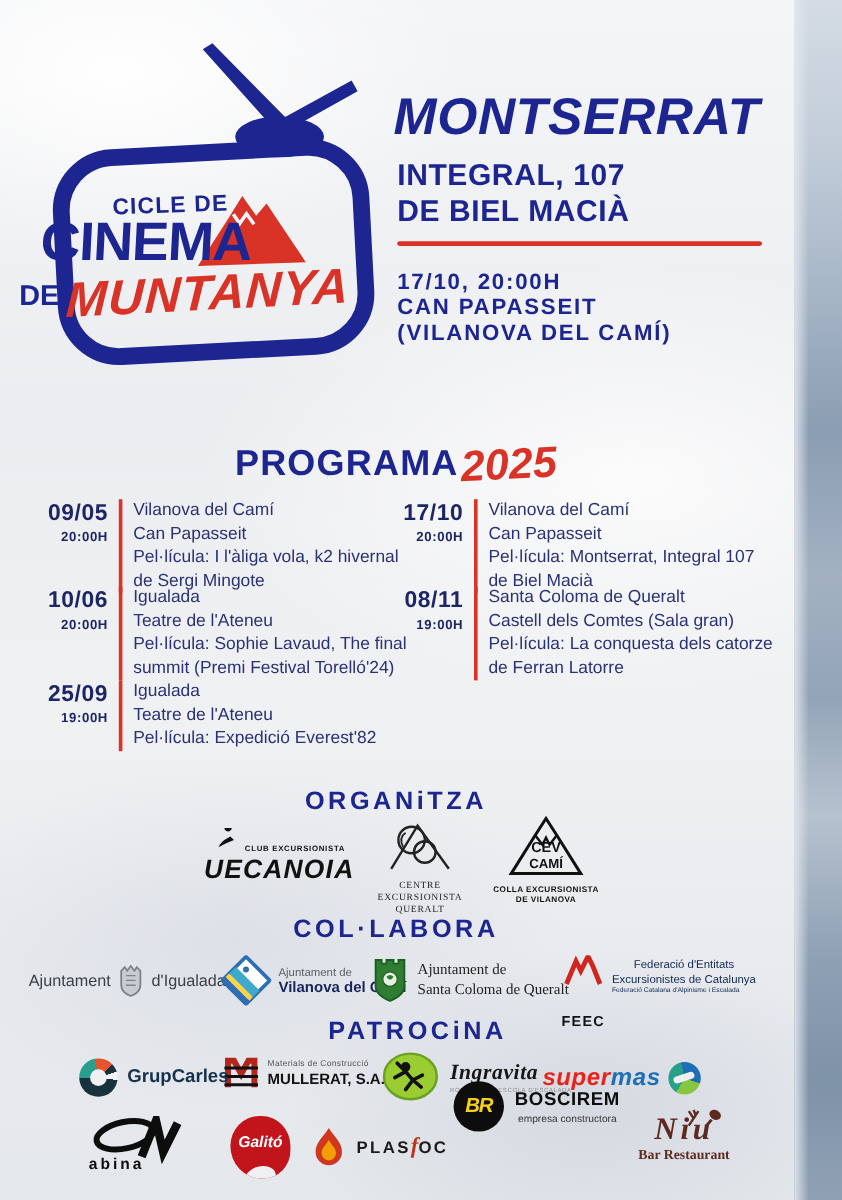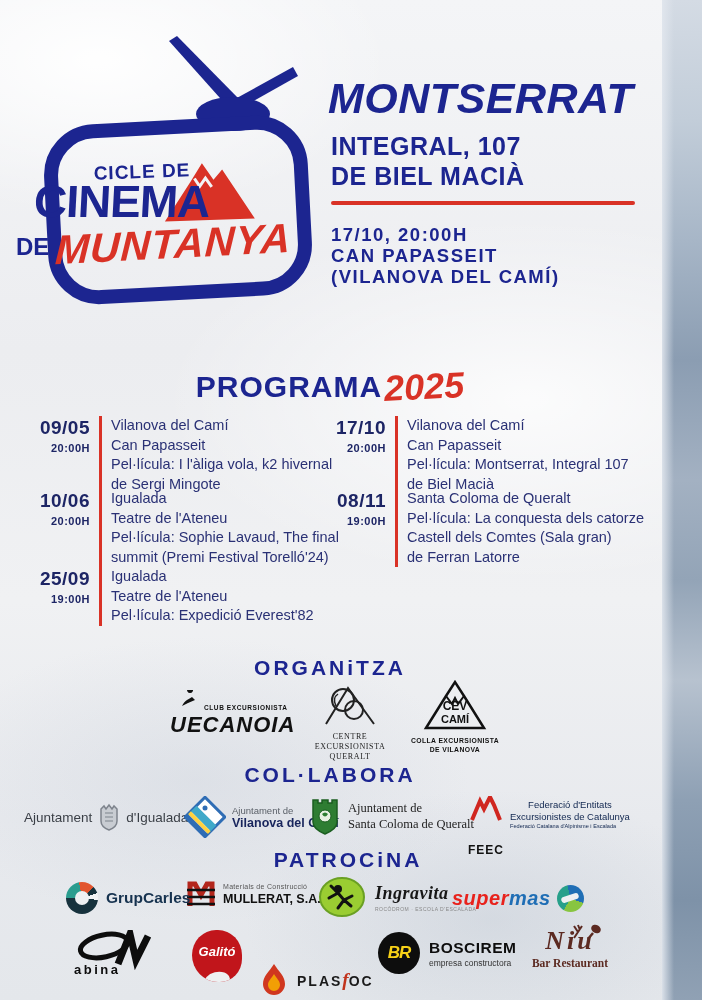--- a/index.html
+++ b/index.html
@@ -112,25 +112,25 @@
   
   .abina { left:74px; top:930px; width:100px; height:52px; }
   .abina-name { position:absolute; left:0px; top:32px; font-size:13px; font-weight:800;
     letter-spacing:2.5px; color:#0d0d0d; }
   .galito { left:192px; top:930px; width:50px; height:52px; border-radius:50% 50% 46% 54%;
     background:#c1151b; position:absolute; overflow:hidden; }
   .galito-name { position:absolute; left:0; top:14px; width:100%; text-align:center;
     color:#fff; font-size:13px; font-weight:900; font-style:italic; }
   .galito::after { content:''; position:absolute; left:12px; bottom:-8px; width:26px; height:18px;
     background:#eef0f2; border-radius:50% 50% 0 0; transform:rotate(-14deg); }
-  .plasfoc { left:258px; top:962px; display:flex; align-items:center; gap:7px; }
+  .plasfoc { left:258px; top:938px; display:flex; align-items:center; gap:7px; }
   .plasfoc-text { font-size:14px; font-weight:800; color:#1a1a1a; letter-spacing:2px; }
   .plasfoc-f { font-family:"Liberation Serif", serif; font-size:19px; font-style:italic;
     font-weight:700; color:#c1341d; letter-spacing:0; }
-  .boscirem { left:378px; top:932px; display:flex; align-items:center; gap:9px; }
+  .boscirem { left:378px; top:901px; display:flex; align-items:center; gap:9px;text-align:center; }
   .br-circle { width:42px; height:42px; border-radius:50%; background:#0d0d0d; color:#f7d117;
     display:flex; align-items:center; justify-content:center; font-size:17px; font-weight:900;
     font-style:italic; letter-spacing:-1px; }
   .boscirem-name { font-size:15.5px; font-weight:900; color:#0d0d0d; letter-spacing:0.5px; }
   .boscirem-sub { font-size:8.5px; color:#333; margin-top:1px; }
   .niu { left:520px; top:928px; width:100px; text-align:center; color:#5c2a21; }
   .niu-name { font-family:"Liberation Serif", serif; font-size:26px; font-weight:700;
     font-style:italic; letter-spacing:3px; line-height:26px; }
   .niu-sub { font-family:"Liberation Serif", serif; font-size:11.5px; font-weight:700; margin-top:3px; }
 </style>
@@ -234,22 +234,22 @@
   </div>
 
   <div class="event" style="left:326px; top:489px;">
     <div class="event-datecol">
       <div class="event-date">08/11</div>
       <div class="event-time">19:00H</div>
     </div>
     <div class="event-bar"></div>
     <div class="event-lines">
       <div class="event-line">Santa Coloma de Queralt</div>
+      <div class="event-line">Castell dels Comtes (Sala gran)</div>
       <div class="event-line">Pel·lícula: La conquesta dels catorze</div>
-      <div class="event-line">Castell dels Comtes (Sala gran)</div>
       <div class="event-line">de Ferran Latorre</div>
     </div>
   </div>
 
   <div class="abs section-header" style="top:656px;">ORGANiTZA</div>
 
   <div class="abs uecanoia">
     <svg width="24" height="20" viewBox="0 0 24 20" style="position:absolute; left:8px; top:-4px;">
       <path d="M14 3 a3 3 0 1 1 0.1 0 M6 16 C9 10 13 9 16 7 L19 10 L12 13 L6 16 Z" fill="#111"></path>
     </svg>

